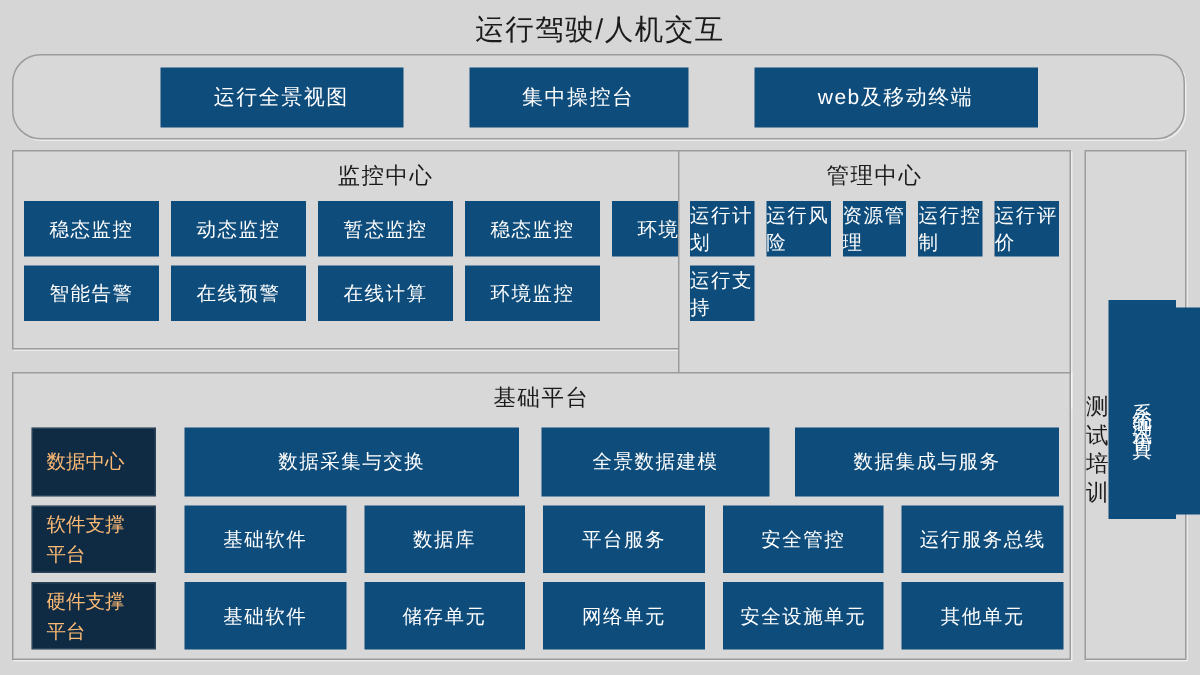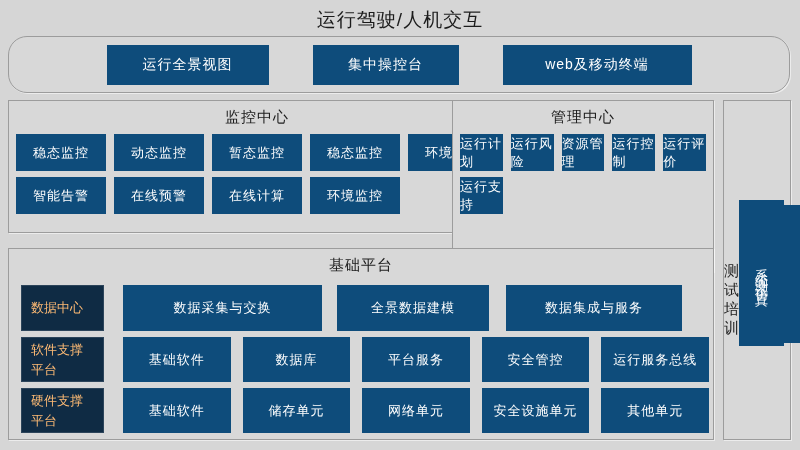--- a/index.html
+++ b/index.html
@@ -63,21 +63,21 @@
   .bp-label{
     width:83px;margin-right:19px;flex:0 0 auto;
     background:#0f2b44;color:#fdba74;font-size:13px;line-height:1.5;
     display:flex;align-items:center;
     padding-left:10px;padding-right:12px;box-sizing:border-box;
     box-shadow:inset 0 0 0 1px rgba(255,255,255,.12);
   }
   .bp-buttons{display:flex;width:586px;}
   .bp-buttons-wide{gap:12px;text-align:center;}
   .bp-buttons-wide .btn{flex:1;}
-  #bp-row-1 .btn.w1{width:199px;margin-right:15px;}
+  #bp-row-1 .btn.w1{width:223px;margin-right:15px;}
   #bp-row-1 .btn.w2{width:152px;margin-right:17px;}
   #bp-row-1 .btn.w3{width:176px;}
 </style>
 </head>
 <body>
 
 <div class="page-title">运行驾驶/人机交互</div>
 
 <div class="panel" id="top-panel">
   <div class="btn">运行全景视图</div>

